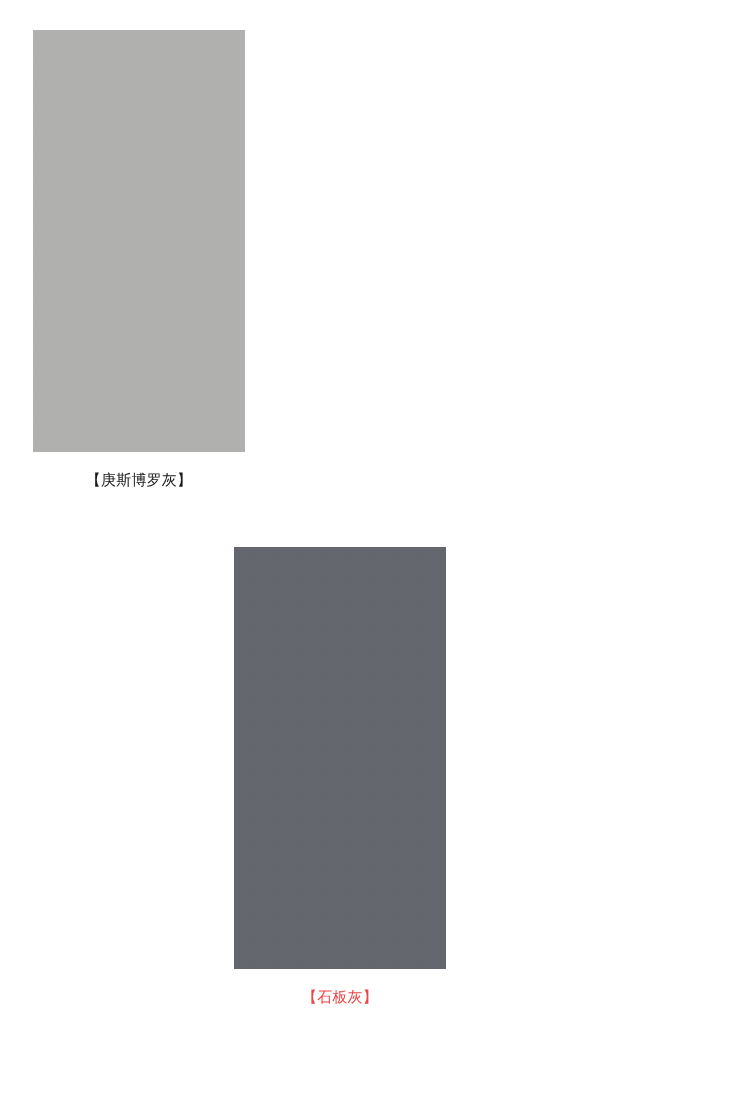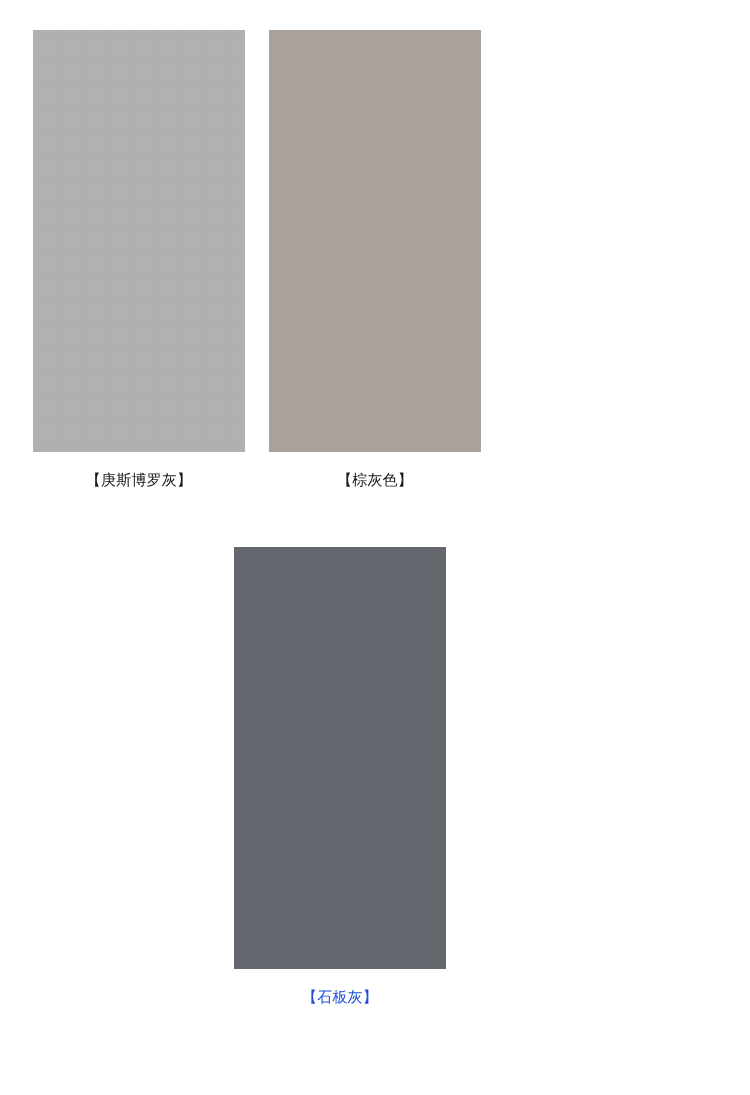--- a/index.html
+++ b/index.html
@@ -72,30 +72,26 @@
 
 <div class="swatch-page">
 
   <div class="swatch-row row-top">
 
     <div class="swatch-card">
       <div class="swatch-chip" style="background-color: rgb(176, 176, 174);"></div>
       <div class="swatch-label" style="color: rgb(26, 26, 26);">【庚斯博罗灰】</div>
     </div>
 
-    <div class="swatch-card">
-      <div class="swatch-chip" style="background-color: rgb(169, 162, 156);"></div>
-      <div class="swatch-label" style="color: rgb(26, 26, 26);">【棕灰色】</div>
-    </div>
 
 
   </div>
 
   <div class="swatch-row row-bottom">
 
     <div class="swatch-card">
       <div class="swatch-chip" style="background-color: rgb(99, 103, 109);"></div>
-      <div class="swatch-label" style="color: #1d4ed8;">【石板灰】</div>
+      <div class="swatch-label" style="color: #ef4444;">【石板灰】</div>
     </div>
 
   </div>
 
 </div>
 
 </body></html>

